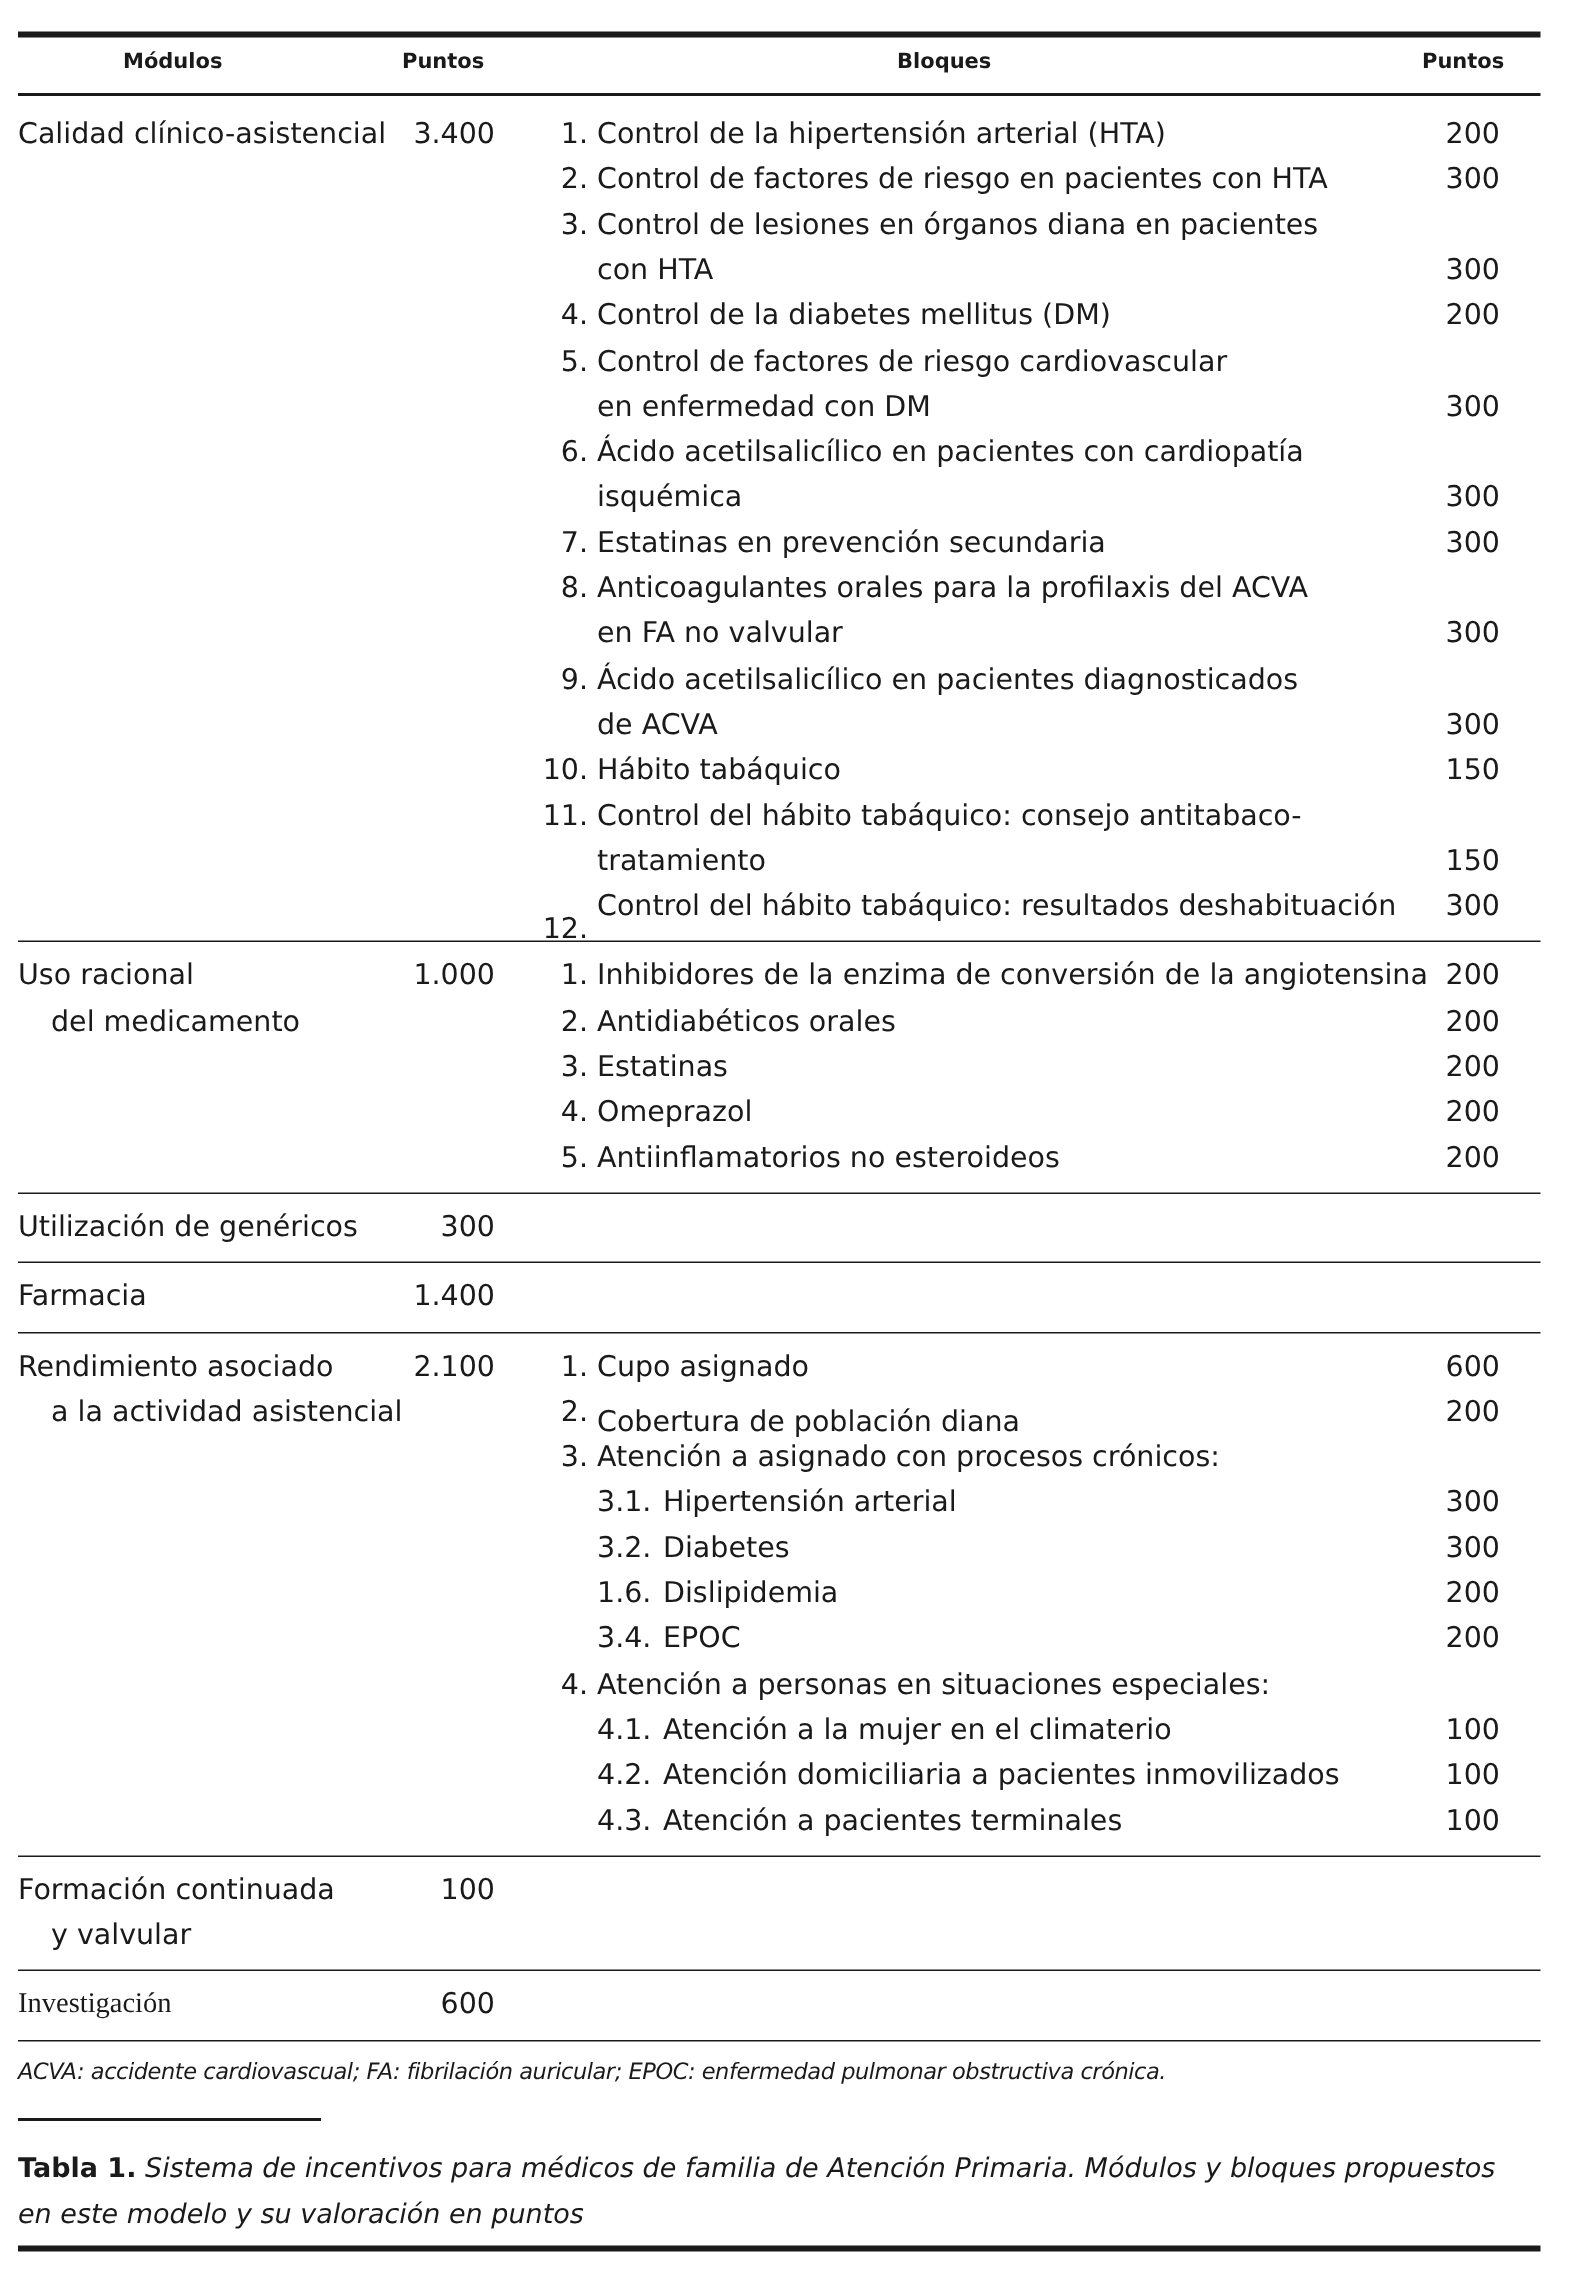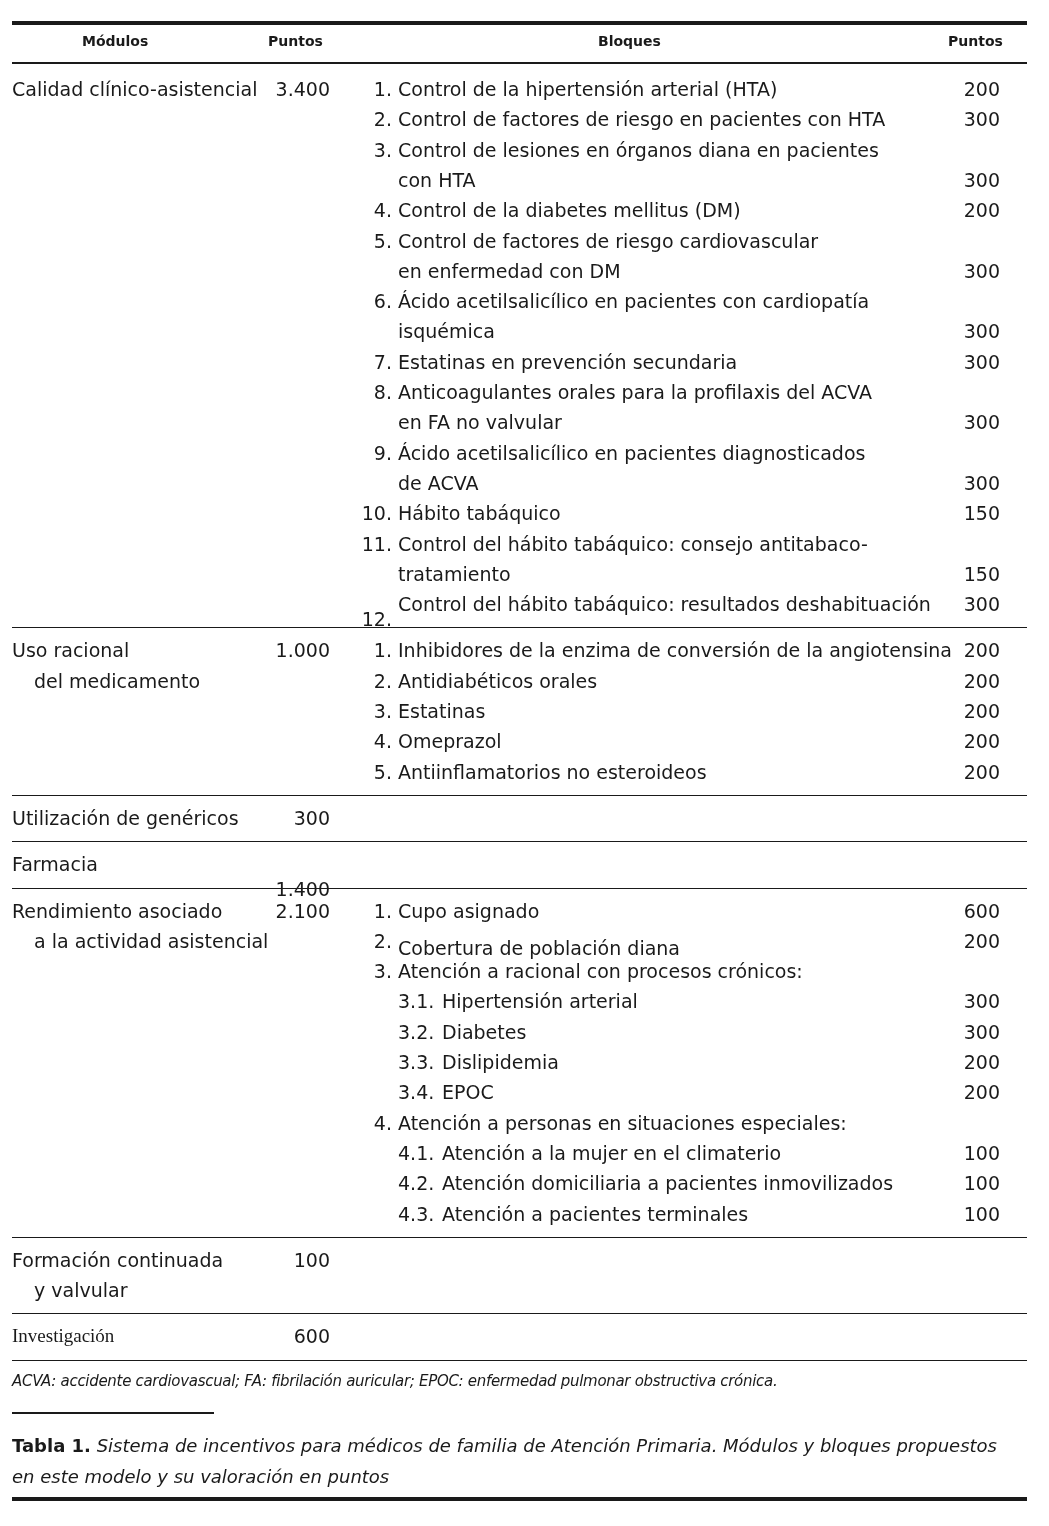--- a/index.html
+++ b/index.html
@@ -115,40 +115,40 @@
       <div class="line txt" style="top: 726.3px;">Omeprazol</div>
       <div class="line bpts" style="top: 726.3px;">200</div>
       <div class="line num" style="top: 756.6px;">5.</div>
       <div class="line txt" style="top: 756.6px;">Antiinflamatorios no esteroideos</div>
       <div class="line bpts" style="top: 756.6px;">200</div>
       <div class="sep" style="top: 794.9px;"></div>
       <div class="line mod" style="top: 802.9px;">Utilización de genéricos</div>
       <div class="line mpts" style="top: 802.9px;">300</div>
       <div class="sep" style="top: 841.2px;"></div>
       <div class="line mod" style="top: 849.2px;">Farmacia</div>
-      <div class="line mpts" style="top: 849.2px; margin-top: 25px;">1.400</div>
+      <div class="line mpts" style="top: 849.2px;">1.400</div>
       <div class="sep" style="top: 887.5px;"></div>
       <div class="line mod" style="top: 895.5px;">Rendimiento asociado</div>
       <div class="line mod indent" style="top: 925.8px;">a la actividad asistencial</div>
       <div class="line mpts" style="top: 895.5px;">2.100</div>
       <div class="line num" style="top: 895.5px;">1.</div>
       <div class="line txt" style="top: 895.5px; text-align: center;">Cupo asignado</div>
       <div class="line bpts" style="top: 895.5px;">600</div>
       <div class="line num" style="top: 925.8px;">2.</div>
       <div class="line txt" style="top: 933px;">Cobertura de población diana</div>
       <div class="line bpts" style="top: 925.8px;">200</div>
       <div class="line num" style="top: 956.1px;">3.</div>
-      <div class="line txt" style="top: 956.1px;">Atención a racional con procesos crónicos:</div>
+      <div class="line txt" style="top: 956.1px;">Atención a asignado con procesos crónicos:</div>
       <div class="line subnum" style="top: 986.4px;">3.1.</div>
       <div class="line subtxt" style="top: 986.4px;">Hipertensión arterial</div>
       <div class="line bpts" style="top: 986.4px;">300</div>
       <div class="line subnum" style="top: 1016.7px;">3.2.</div>
       <div class="line subtxt" style="top: 1016.7px;">Diabetes</div>
       <div class="line bpts" style="top: 1016.7px;">300</div>
-      <div class="line subnum" style="top: 1047px;">3.3.</div>
+      <div class="line subnum" style="top: 1047px;">1.6.</div>
       <div class="line subtxt" style="top: 1047px;">Dislipidemia</div>
       <div class="line bpts" style="top: 1047px;">200</div>
       <div class="line subnum" style="top: 1077.3px;">3.4.</div>
       <div class="line subtxt" style="top: 1077.3px;">EPOC</div>
       <div class="line bpts" style="top: 1077.3px;">200</div>
       <div class="line num" style="top: 1107.6px;">4.</div>
       <div class="line txt" style="top: 1107.6px;">Atención a personas en situaciones especiales:</div>
       <div class="line subnum" style="top: 1137.9px;">4.1.</div>
       <div class="line subtxt" style="top: 1137.9px;">Atención a la mujer en el climaterio</div>
       <div class="line bpts" style="top: 1137.9px;">100</div>

